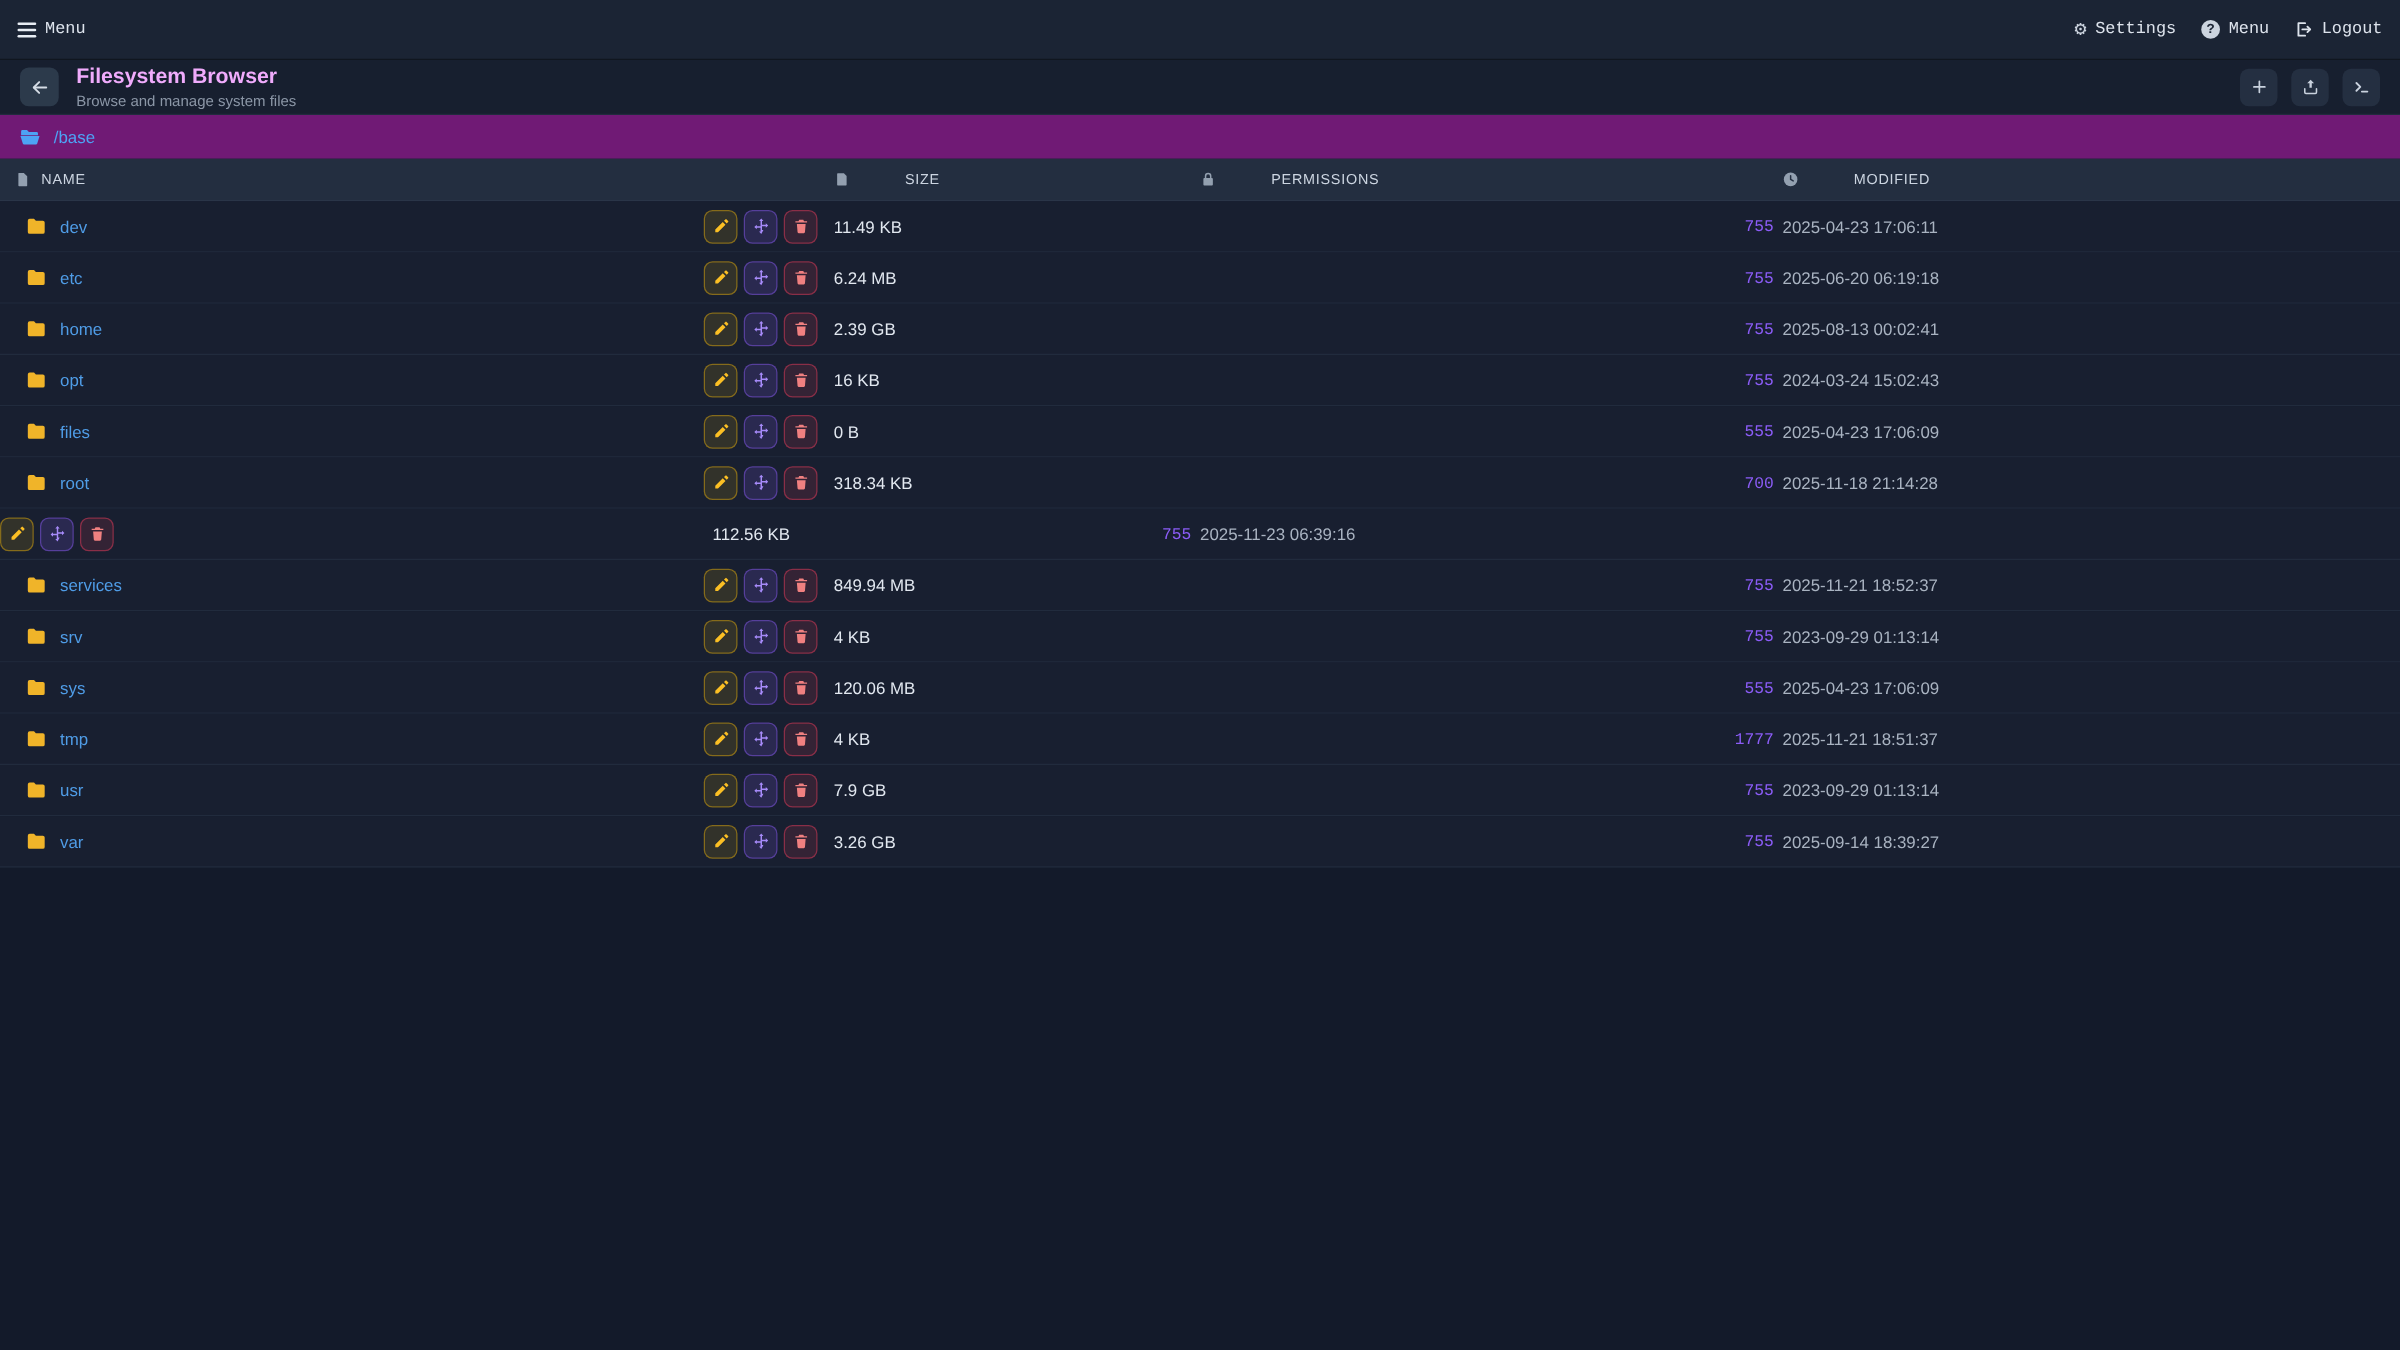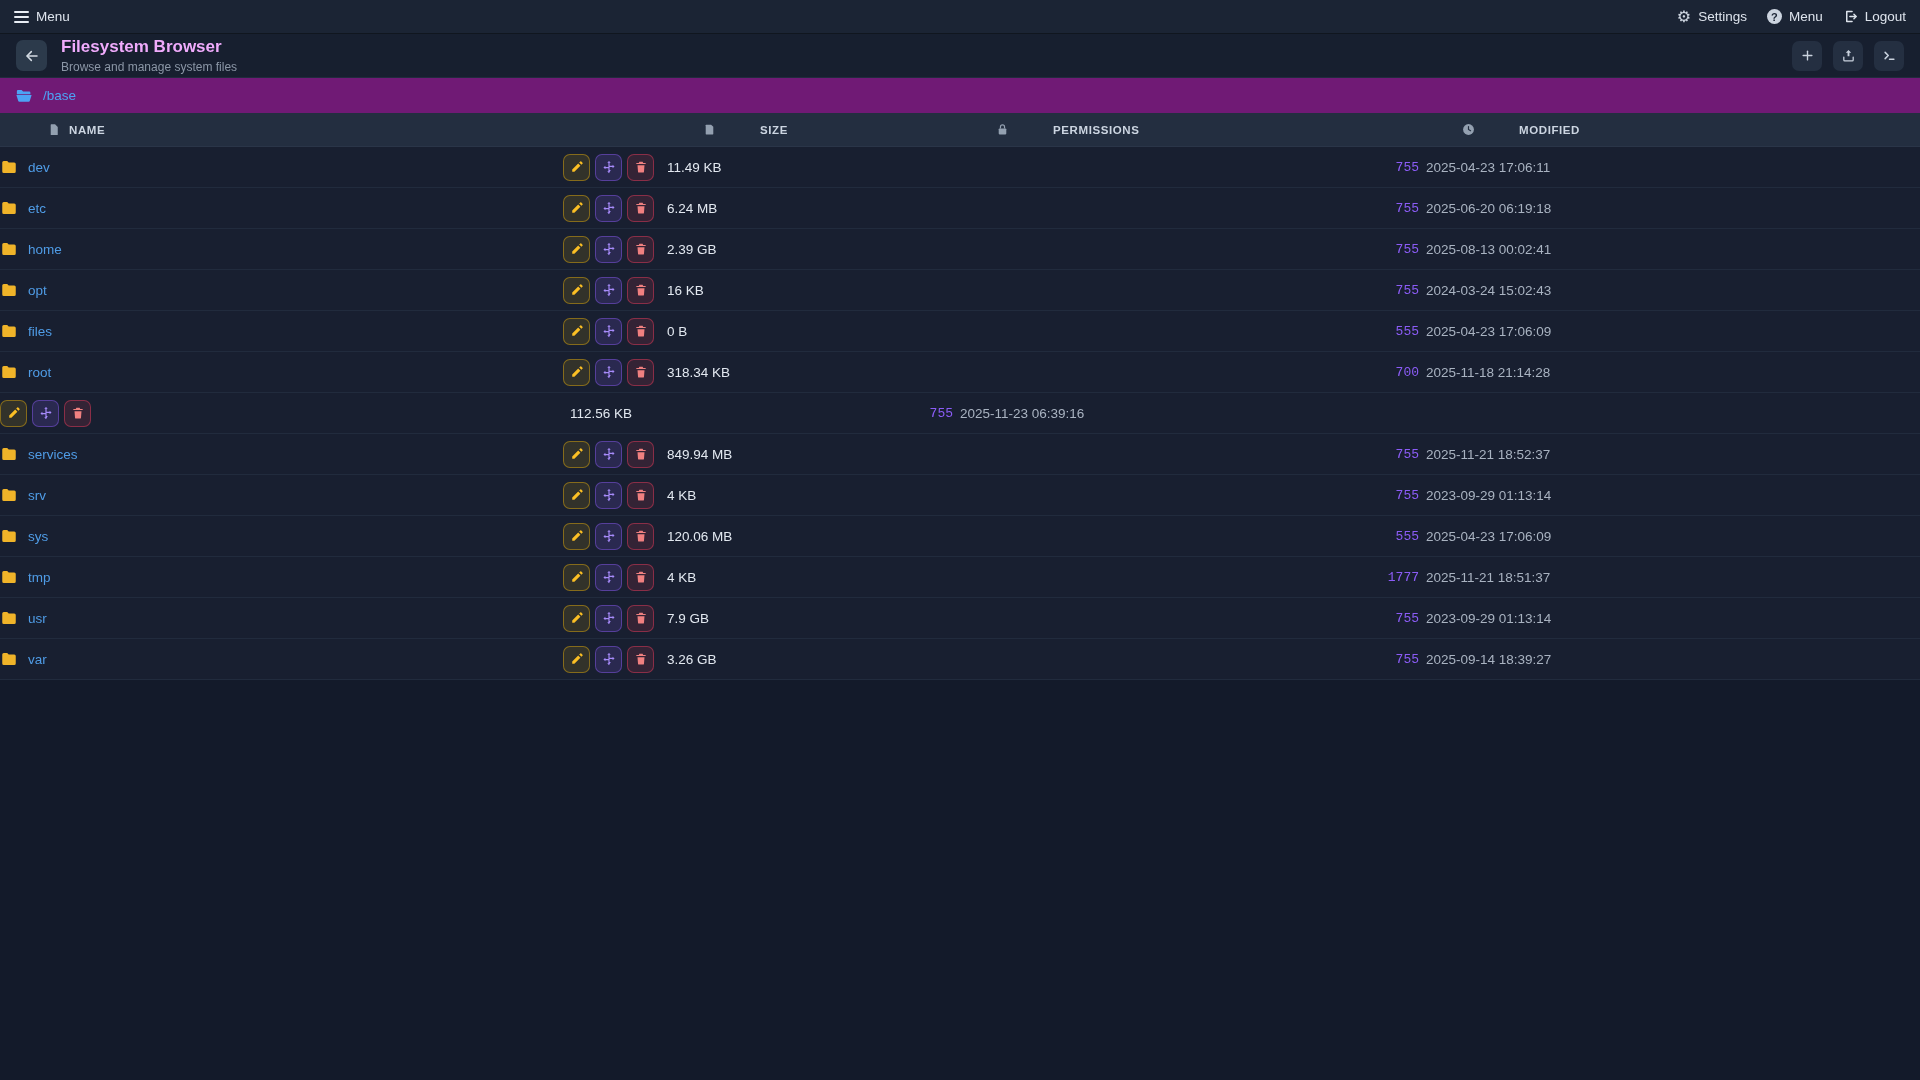--- a/index.html
+++ b/index.html
@@ -1,20 +1,20 @@
 <!DOCTYPE html>
 <html><head>
 <meta charset="utf-8">
 <style>
   * { margin:0; padding:0; box-sizing:border-box; }
   html,body { width:1920px; height:1080px; background:#131a2a; font-family:"Liberation Sans",sans-serif; overflow:hidden; }
 
   
-  .topbar { height:34px; background:#1b2434; border-bottom:1px solid #10161f;
-            display:flex; align-items:center; justify-content:space-between; padding:0 14px; }
+  .topbar { height:48px; background:#1b2434; border-bottom:1px solid #10161f;
+            display:flex; align-items:center; justify-content:space-between; padding:0 14px;font-family:Liberation Mono, monospace; }
   .tb-item { display:flex; align-items:center; gap:7px; color:#dde3ec; font-size:13.5px; cursor:pointer; }
   .tb-right { display:flex; align-items:center; gap:20px; }
   .hamburger { display:flex; flex-direction:column; gap:3px; }
   .hamburger span { width:15px; height:2px; background:#e8edf4; border-radius:1px; }
   .q-circle { width:15px; height:15px; border-radius:50%; background:#ccd4df; color:#1b2434;
               font-size:11px; font-weight:bold; display:flex; align-items:center; justify-content:center; }
   .gear-glyph { font-size:16px; color:#ccd4df; line-height:1; }
 
   
   .page-header { height:44px; background:#171f2f; border-bottom:1px solid #212b3d;
@@ -29,26 +29,26 @@
           display:flex; align-items:center; justify-content:center; color:#c9d2de; cursor:pointer; }
 
   
   .breadcrumb { height:35px; background:#701a75; display:flex; align-items:center; gap:10px;
                 padding:0 15px; font-size:13.5px; color:#4da3f5; }
   .crumb-link { cursor:pointer; }
 
   
   .grid-row { display:grid; grid-template-columns:563px 97px 293px 466px 1fr; align-items:center; }
   .thead { height:34px; background:#232e40; border-bottom:1px solid #2a3548; }
-  .th { display:flex; align-items:center; gap:8px; font-size:11.5px; font-weight:bold;
-        letter-spacing:.6px; color:#ccd5e1;margin-left:36px; }
+  .th { display:flex; align-items:center; gap:8px; font-size:11.5px; font-weight:normal;
+        letter-spacing:.6px; color:#ccd5e1; }
   .th-name { padding-left:12px; grid-column:1 / 3; }
   .th-pad  { padding-left:7px;gap:44px; }
   .trow { height:41px; background:#181f30; border-bottom:1px solid #212b3d; }
-  .cell-name { display:flex; align-items:center; gap:10px; padding-left:0; }
+  .cell-name { display:flex; align-items:center; gap:10px; padding-left:20px; }
   .name-link { color:#4f9ce6; font-size:13.5px; text-decoration:none; cursor:pointer; }
   .cell-actions { display:flex; gap:5px; }
   .abtn { width:27px; height:27px; border-radius:7px; display:flex; align-items:center;
           justify-content:center; cursor:pointer; border:1px solid; background:none; }
   .abtn-edit { background:rgba(234,179,8,.13); border-color:rgba(234,179,8,.45); }
   .abtn-move { background:rgba(139,92,246,.16); border-color:rgba(139,92,246,.45); }
   .abtn-del  { background:rgba(244,63,94,.13);  border-color:rgba(244,63,94,.45); }
   .cell-size { padding-left:7px; color:#e2e8f0; font-size:13.5px; }
   .cell-perm { padding-left:7px; color:#8b5cf6; font-size:13px; font-family:Liberation Mono, monospace;text-align:right; }
   .cell-mod  { padding-left:7px; color:#a9b3c1; font-size:13.5px; }

